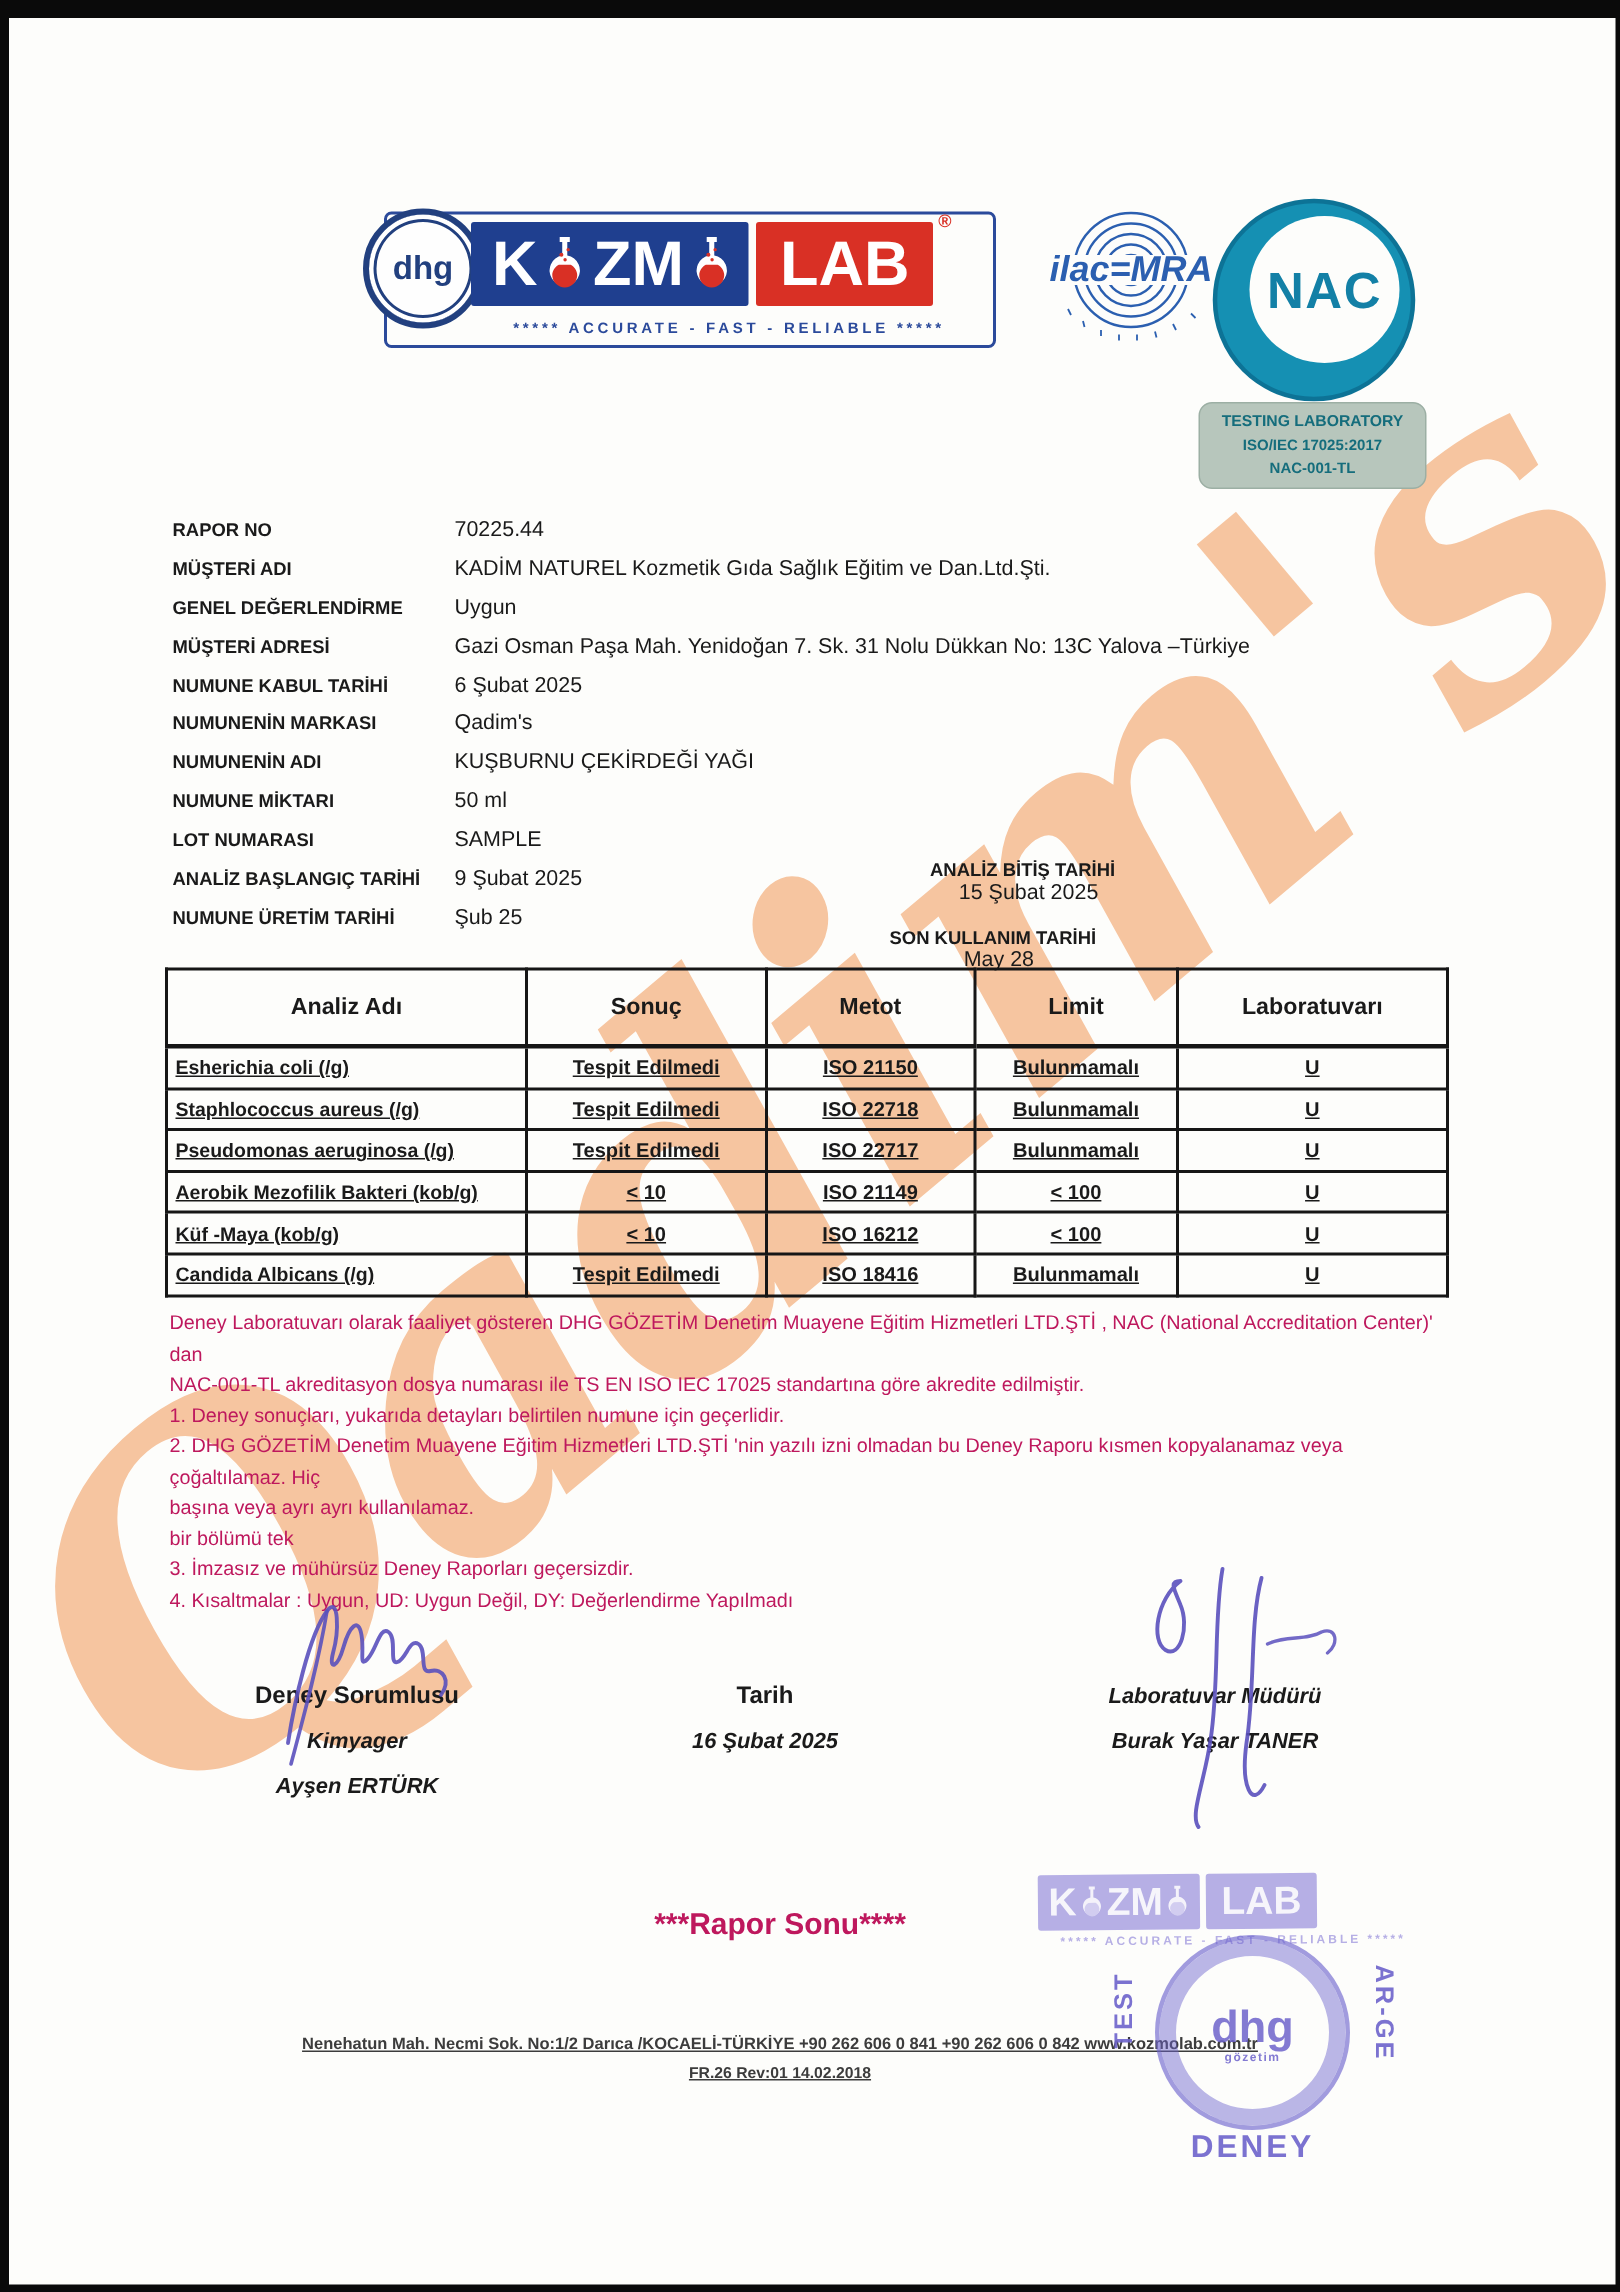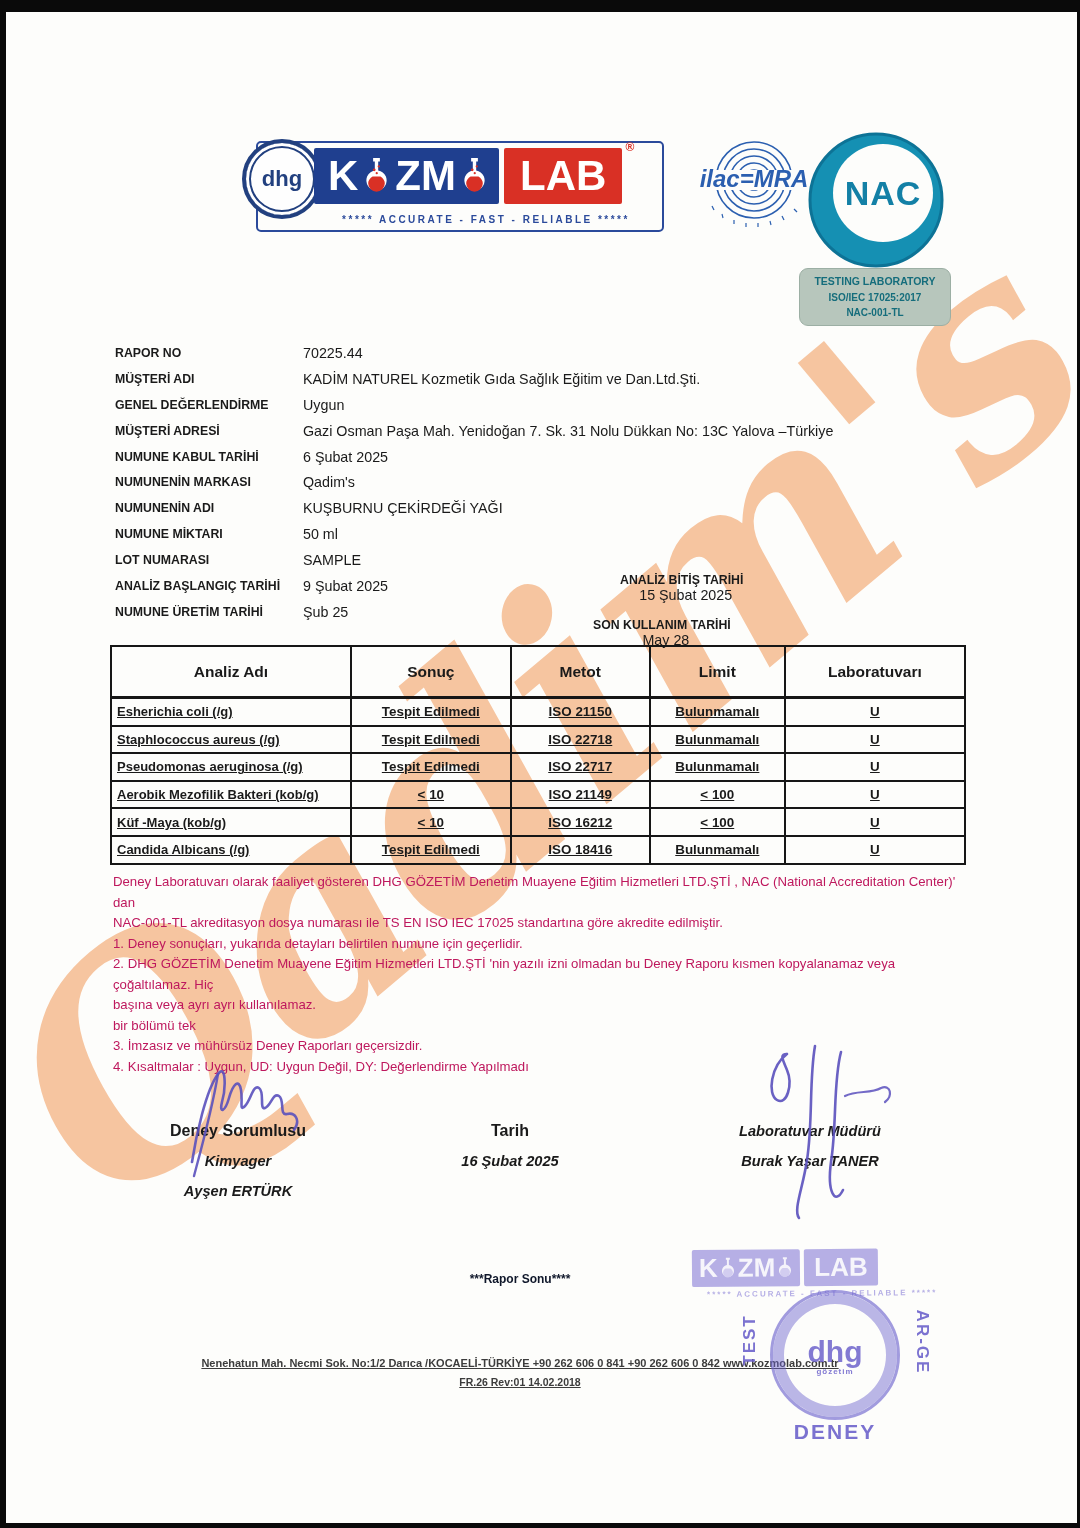--- a/index.html
+++ b/index.html
@@ -68,21 +68,21 @@
   .notes{position:absolute;left:113px;top:872px;width:856px;}
   .note{font-size:13.2px;line-height:20.5px;color:#be185d;}
 
   
   .sigblock{position:absolute;top:1116px;text-align:center;}
   .sig-title{font-size:16px;font-weight:700;line-height:30px;}
   .sig-role,.sig-name{font-size:14.6px;font-weight:700;font-style:italic;line-height:30px;}
   .sigsvg{position:absolute;z-index:2;}
 
   .rapor-sonu{position:absolute;left:395px;top:1272px;width:250px;text-align:center;
-    color:#0f172a;font-weight:700;font-size:12px;}
+    color:#be185d;font-weight:700;font-size:20px;}
 
   
   .pstamp{position:absolute;left:692px;top:1249px;width:260px;opacity:.62;transform:rotate(-.5deg);z-index:2;}
   .pbar{display:flex;height:37px;}
   .pk{background:#8b80d8;color:#f3f1fc;display:flex;align-items:center;gap:2px;padding:0 7px;
       font-weight:700;font-size:26px;border-radius:2px;}
   .pl{background:#8b80d8;color:#f3f1fc;display:flex;align-items:center;padding:0 10px;
       font-weight:700;font-size:26px;margin-left:4px;border-radius:2px;}
   .pflask{width:16px;height:25px;}
   .ptag{margin-top:3px;text-align:center;color:#8b80d8;font-weight:700;font-size:8px;letter-spacing:2px;white-space:nowrap;}

